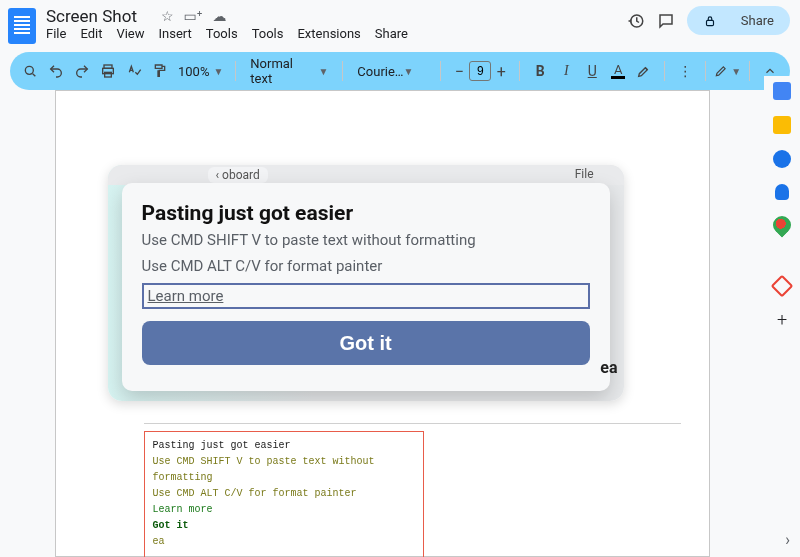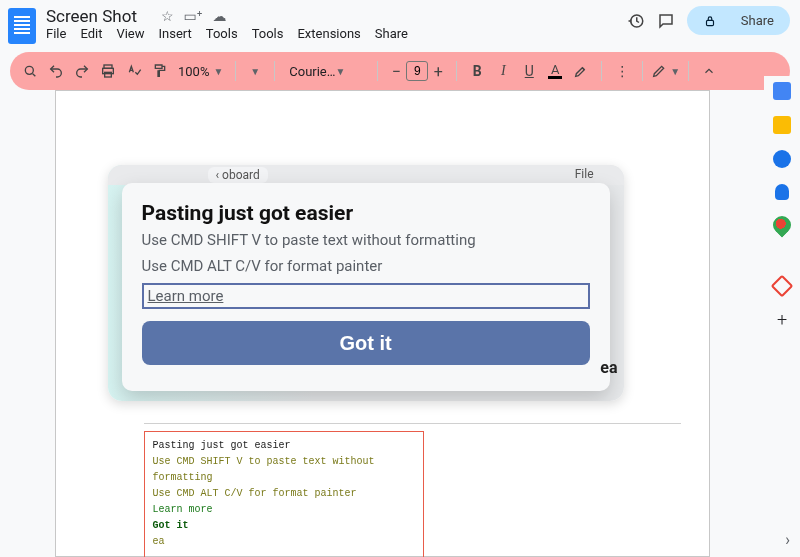--- a/index.html
+++ b/index.html
@@ -14,21 +14,21 @@
 .doc-title { font-size: 17px; color: #202124; }
 .title-icons { display: flex; gap: 10px; color: #5f6368; font-size: 14px; }
 .title-icons span { cursor:pointer; }
 .menu-bar { display: flex; gap: 14px; font-size: 13px; color: #202124; margin-top: 0; }
 .menu-bar span { cursor: pointer; }
 .title-right { display: flex; align-items: center; gap: 12px; margin-left: auto; }
 .ticon { color:#444; cursor:pointer; }
 .share-btn { background: #c2e7ff; border-radius: 40px; padding: 7px 16px; display: flex; align-items: center; gap: 24px; font-size: 13px; color: #404040; cursor:pointer; }
 
 
-.toolbar { display: flex; align-items: center; background: #fca5a5; border-radius: 24px; margin: 8px 10px 0 10px; padding: 4px 8px; height: 38px; gap: 2px; }
+.toolbar { display: flex; align-items: center; background: #7dd3fc; border-radius: 24px; margin: 8px 10px 0 10px; padding: 4px 8px; height: 38px; gap: 2px; }
 .tbtn { min-width: 24px; height: 26px; display: flex; align-items:center; justify-content:center; color:#444; cursor:pointer; font-size: 14px; border-radius:4px; }
 .sep { width:1px; height:20px; background:#c7c7c7; margin: 0 6px; }
 .zoom { display:flex; align-items:center; gap:4px; font-size:13px; color:#202124; padding: 0 4px;}
 .zoom .dd{ font-size:10px; color:#5f6368; }
 .style-select { font-size:13px; color:#202124; display:flex; align-items:center; gap:6px; padding: 0 6px;}
 .font-select { font-size:13px; color:#202124; display:flex; align-items:center; gap:0; padding: 0 6px; width: 86px; overflow:hidden;}
 .fontsize { display:flex; align-items:center; gap:0; }
 .fontsize .pm { width:20px; height:22px; display:flex; align-items:center; justify-content:center; color:#444; cursor:pointer; }
 .fontsize input { width:22px; height:20px; border:1px solid #747775; border-radius:3px; text-align:center; font-size:12px; background:transparent; }
 .text-color { display:flex; flex-direction:column; align-items:center; cursor:pointer; }
@@ -159,20 +159,21 @@
       <svg width="16" height="16" viewBox="0 0 24 24" stroke="#444" fill="none" stroke-width="2">
         <path d="M5 3h10v5H5zM15 5h4v6h-8v9h-2v-9"></path>
       </svg>
     </div>
   <div class="zoom">
       <span>100%</span>
       <span class="dd">▼</span>
     </div>
   <div class="sep"></div>
   <div class="style-select">
+      <span>Normal text</span>
       <span class="dd" style="font-size:10px;color:#5f6368">▼</span>
     </div>
   <div class="sep"></div>
   <div class="font-select">
       <span>Courie…</span>
       <span class="dd" style="font-size:10px;color:#5f6368">▼</span>
     </div>
   <div class="sep"></div>
   <div class="fontsize">
     <div class="pm">−</div>

